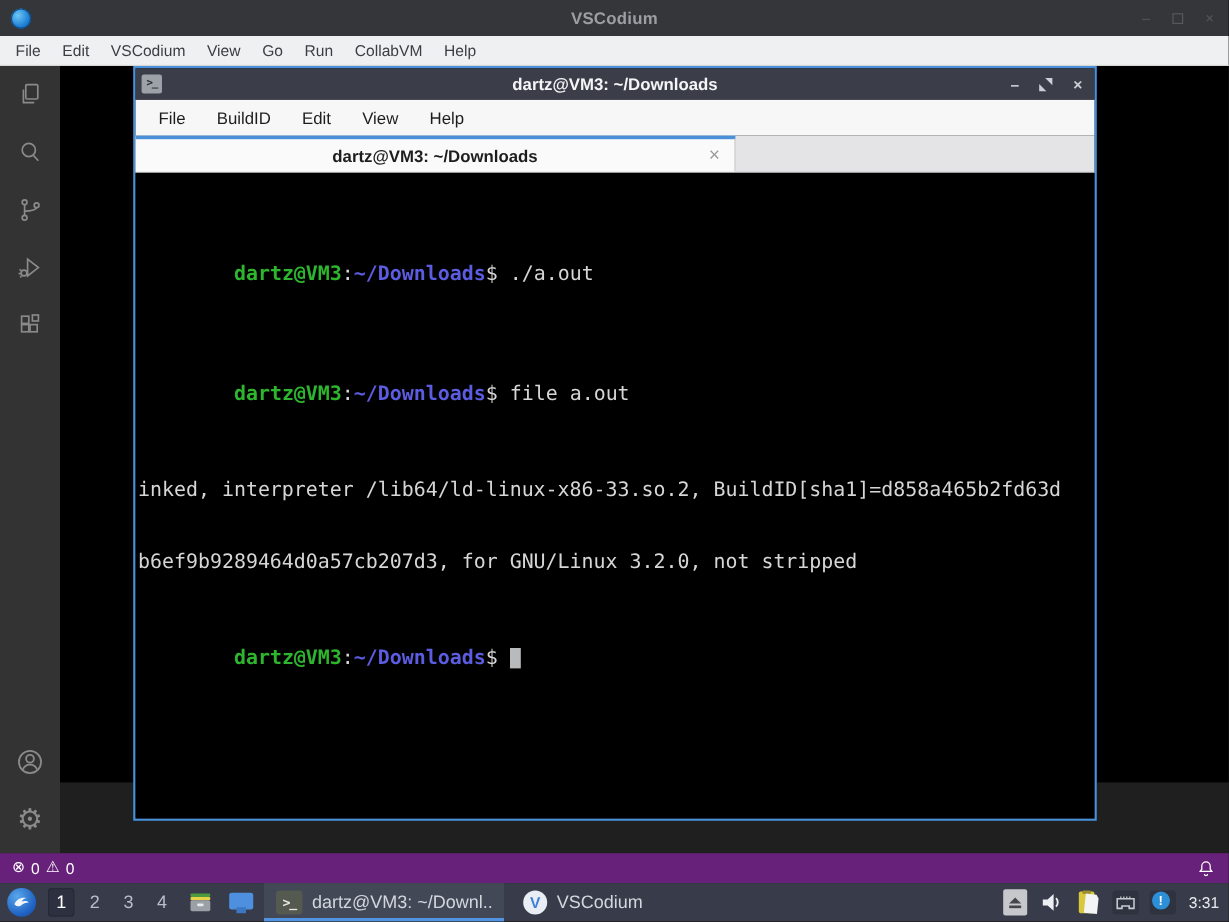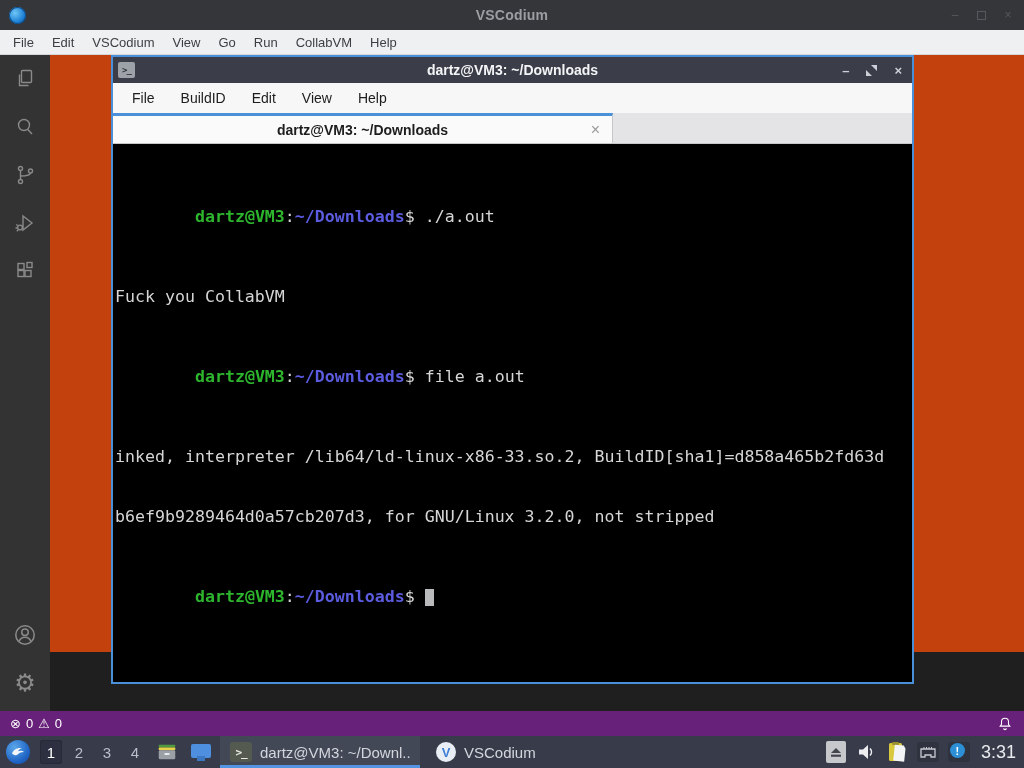--- a/index.html
+++ b/index.html
@@ -1,18 +1,18 @@
 <!DOCTYPE html>
 <html><head>
 <meta charset="utf-8">
 <style>
   * { margin: 0; padding: 0; box-sizing: border-box; }
   html, body { width: 1024px; height: 768px; overflow: hidden; background: #1f1f1f; }
   body { font-family: "Liberation Sans", sans-serif; }
-  #screen { position: relative; width: 1024px; height: 652px; background: #c2410c; }
+  #screen { position: relative; width: 1024px; height: 652px; background: #000000; }
 
   
   .vs-titlebar { position: absolute; left: 0; top: 0; width: 1024px; height: 30px;
     background: #35363a; display: flex; align-items: center; }
   .vs-logo { width: 17px; height: 17px; border-radius: 50%; margin-left: 9px;
     background: radial-gradient(circle at 35% 35%, #6ec6f5, #1d7fd4 60%, #0f5fa8);
     box-shadow: inset 0 0 0 1px #0c4d8c; }
   .vs-title { position: absolute; left: 0; right: 0; text-align: center; color: #9b9ea3;
     font-size: 14px; font-weight: bold; letter-spacing: .2px; }
   .vs-controls { position: absolute; right: 10px; top: 0; height: 30px; display: flex;
@@ -58,21 +58,21 @@
 
   .t-menubar { height: 30px; background: #f7f7f7; display: flex; align-items: center; padding-left: 6px; }
   .t-menubar .mitem { padding: 0 13px; font-size: 14px; color: #1d1d1d; }
 
   .t-tabbar { height: 31px; background: #e4e4e6; display: flex; border-bottom: 1px solid #c7c7c9; }
   .t-tab { width: 500px; background: #fafafa; border-top: 3px solid #4a90d9; border-right: 1px solid #c7c7c9;
     position: relative; display: flex; align-items: center; justify-content: center; }
   .t-tab-label { font-size: 14px; font-weight: bold; color: #1d1d1d; }
   .t-tab-close { position: absolute; right: 12px; color: #9a9a9a; font-size: 16px; line-height: 1; }
 
-  .t-screen { flex: 1; background: #000; padding: 3px 2px; font-family: "DejaVu Sans Mono", monospace;
+  .t-screen { flex: 1; background: #000; padding: 14px 2px; font-family: "DejaVu Sans Mono", monospace;
     font-size: 16.6px; line-height: 20px; color: #d6d6d6; white-space: pre; overflow: hidden; }
   .p-user { color: #2eb52e; font-weight: bold; }
   .p-path { color: #5c5ce0; font-weight: bold; }
   .p-sep, .p-dollar { color: #d6d6d6; }
   .cursor { display: inline-block; width: 9px; height: 17px; background: #b9babc; vertical-align: text-bottom; }
 
   
   .taskbar { position: absolute; left: 0; top: 736px; width: 1024px; height: 32px;
     background: #383c4a; display: flex; align-items: center; color: #d3d6dd; }
   .tb-menu-logo { width: 24px; height: 24px; margin-left: 6px; border-radius: 50%;
@@ -87,21 +87,21 @@
     font-size: 15px; color: #d3d6dd; max-width: 200px; }
   .tb-winbtn.active { background: #434857; border-bottom: 3px solid #5294e2; padding-top: 3px; }
   .tb-termicon { width: 22px; height: 20px; background: #555a50; border-radius: 3px; color: #e8e8e0;
     font-family: "DejaVu Sans Mono", monospace; font-size: 11px; font-weight: bold; display: flex;
     align-items: center; justify-content: center; letter-spacing: -1px; flex: none; }
   .tb-vsicon { width: 20px; height: 20px; border-radius: 50%; background: #e9eef5; color: #3f7fd6;
     font-size: 13px; font-weight: bold; display: flex; align-items: center; justify-content: center; flex: none; }
   .tb-label { white-space: nowrap; overflow: hidden; }
   .tb-tray { margin-left: auto; display: flex; align-items: center; gap: 9px; margin-right: 8px; }
   .tray-btn { width: 22px; height: 24px; display: flex; align-items: center; justify-content: center; }
-  .tb-clock { font-size: 18px; color: #e8eaed; margin-left: 2px; }
+  .tb-clock { font-size: 13px; color: #e8eaed; margin-left: 2px; }
   .eject-btn { background: #c6c8cb; border-radius: 2px; width: 20px; height: 22px; }
   .darksq { background: #2f333f; border-radius: 3px; width: 22px; height: 20px; position: relative; }
   .notif-dot { position: absolute; left: 2px; top: 1px; width: 15px; height: 15px; border-radius: 50%;
     background: #2d8fd6; color: #fff; font-size: 11px; font-weight: bold; display: flex; align-items: center;
     justify-content: center; }
 </style>
 </head>
 <body>
 
 <div id="screen">
@@ -199,21 +199,20 @@
       <div class="t-tab">
         <span class="t-tab-label">dartz@VM3: ~/Downloads</span>
         <span class="t-tab-close">×</span>
       </div>
     </div>
 
     <div class="t-screen">
       <div class="tline">
         <span class="p-user">dartz@VM3</span><span class="p-sep">:</span><span class="p-path">~/Downloads</span><span class="p-dollar">$</span> <span>./a.out</span>
       </div>
-      <div class="tline"><span>Fuck you CollabVM</span></div>
       <div class="tline">
         <span class="p-user">dartz@VM3</span><span class="p-sep">:</span><span class="p-path">~/Downloads</span><span class="p-dollar">$</span> <span>file a.out</span>
       </div>
       <div class="tline"><span>inked, interpreter /lib64/ld-linux-x86-33.so.2, BuildID[sha1]=d858a465b2fd63d</span></div>
       <div class="tline"><span>b6ef9b9289464d0a57cb207d3, for GNU/Linux 3.2.0, not stripped</span></div>
       <div class="tline">
         <span class="p-user">dartz@VM3</span><span class="p-sep">:</span><span class="p-path">~/Downloads</span><span class="p-dollar">$</span> <span class="cursor"></span>
       </div>
     </div>
   </div>

